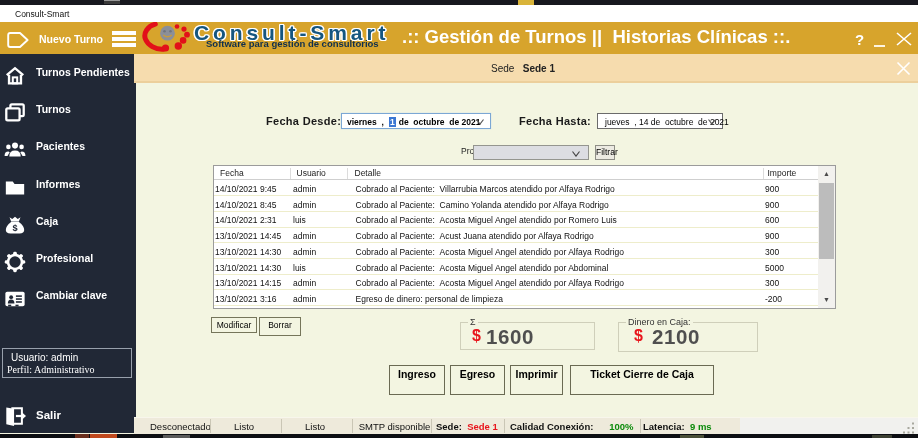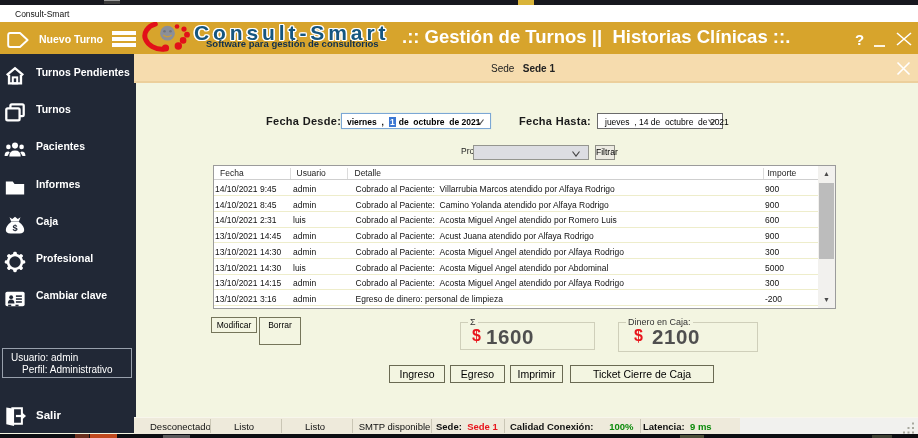--- a/index.html
+++ b/index.html
@@ -57,21 +57,21 @@
   #sbar { position:absolute; right:0; top:0; width:17px; height:142px; background:#f2f1ee; }
   #sbar .thumb { position:absolute; left:1px; top:17px; width:15px; height:76px; background:#bcbcbc; }
   #sbar .ar { position:absolute; left:0; width:17px; height:16px; color:#4a4a4a; font-size:7px; text-align:center; line-height:16px; }
 
   
   .gbox { position:absolute; border:1px solid #cfcfba; }
   .gbox .glabel { position:absolute; top:-6px; left:7px; background:#f3f5e1; font-size:9px; color:#333; padding:0 2px; white-space:nowrap; }
   .gbox .dollar { position:absolute; color:#e8151c; font-weight:bold; font-size:16px; }
   .gbox .amount { position:absolute; color:#4f4f4f; font-weight:bold; font-size:20.5px; letter-spacing:0.6px; }
 
-  .abtn { position:absolute; background:#f3f5e1; border:1px solid #6a6a53; font-size:10.5px; color:#000; text-align:center; height:18px; line-height:16px; top:365px; white-space:nowrap; }
+  .abtn { position:absolute; background:#f3f5e1; border:1px solid #6a6a53; font-size:10.5px; color:#000; text-align:center; height:30px; line-height:16px; top:365px; white-space:nowrap;font-weight:bold; }
 
   
   #status { left:134px; top:417px; width:784px; height:17px; background:#eeeadb; font-size:9.5px; color:#111; border-top:1px solid #f8f6ec; }
   #status .cell { position:absolute; top:3px; white-space:nowrap; }
   #status .sep { position:absolute; top:1px; width:1px; height:14px; background:#cac6b5; }
   #botblack { left:0; top:434px; width:918px; height:4px; background:#0c0e12; }
 </style>
 </head>
 <body>
   <div class="abs" id="topblack"></div>
@@ -182,21 +182,21 @@
         <rect x="13" y="8" width="6.5" height="1.7" fill="#212836"></rect>
         <rect x="13" y="11.2" width="6.5" height="1.7" fill="#212836"></rect>
         <rect x="13" y="14.4" width="6.5" height="1.7" fill="#212836"></rect>
         <rect x="4.5" y="18.2" width="3.4" height="1.8" fill="#212836"></rect>
         <rect x="12.5" y="18.2" width="3.4" height="1.8" fill="#212836"></rect>
       </svg>
       <span>Cambiar clave</span>
     </div>
     <div id="userbox">
       <div style="left:8px; top:3px;">Usuario: admin</div>
-      <div style="left:19px; top:15px;">Perfil: Administrativo</div>
+      <div style="left:4px; top:15px;font-family:Liberation Serif, serif;">Perfil: Administrativo</div>
     </div>
     <div class="mitem" id="salir" style="top:348px">
       <svg width="22" height="22" viewBox="0 0 24 24">
         <path d="M8 3.5 L19.5 3.5 L19.5 20.5 L8 20.5" fill="none" stroke="#fff" stroke-width="2.2"></path>
         <path d="M2.5 2.8 L11 4.2 L11 22.8 L2.5 21 Z" fill="#fff"></path>
         <path d="M13 12 L20.5 12" stroke="#fff" stroke-width="2.4"></path>
         <path d="M19.5 7.8 L24 12 L19.5 16.2 Z" fill="#fff"></path>
       </svg>
       <span style="font-size:11.5px">Salir</span>
     </div>
@@ -293,21 +293,21 @@
       </div>
     </div>
     <div id="sbar">
       <div class="ar" style="top:0">▲</div>
       <div class="thumb"></div>
       <div class="ar" style="bottom:0">▼</div>
     </div>
   </div>
 
   <div class="btn" style="left:211px; top:317px; width:46px; height:16px; line-height:14px;">Modificar</div>
-  <div class="btn" style="left:259px; top:317px; width:42px; height:28px; line-height:14px;">Borrar</div>
+  <div class="btn" style="left:259px; top:317px; width:42px; height:19px; line-height:14px;">Borrar</div>
 
   <div class="gbox" style="left:460px; top:322px; width:135px; height:28px;">
     <span class="glabel">Σ</span>
     <span class="dollar" style="left:11px; top:3.8px;">$</span>
     <span class="amount" style="left:25px; top:2.4px;">1600</span>
   </div>
   <div class="gbox" style="left:618px; top:322px; width:140px; height:30px;">
     <span class="glabel">Dinero en Caja:</span>
     <span class="dollar" style="left:15px; top:3.8px;">$</span>
     <span class="amount" style="left:33px; top:2.4px;">2100</span>

